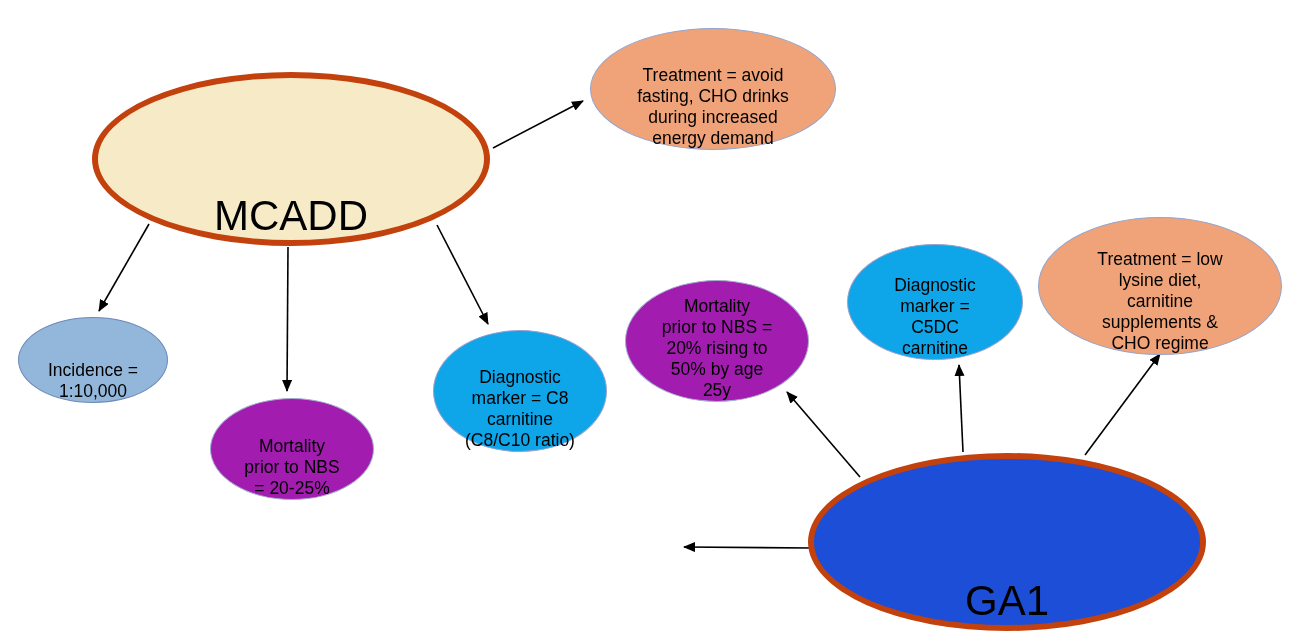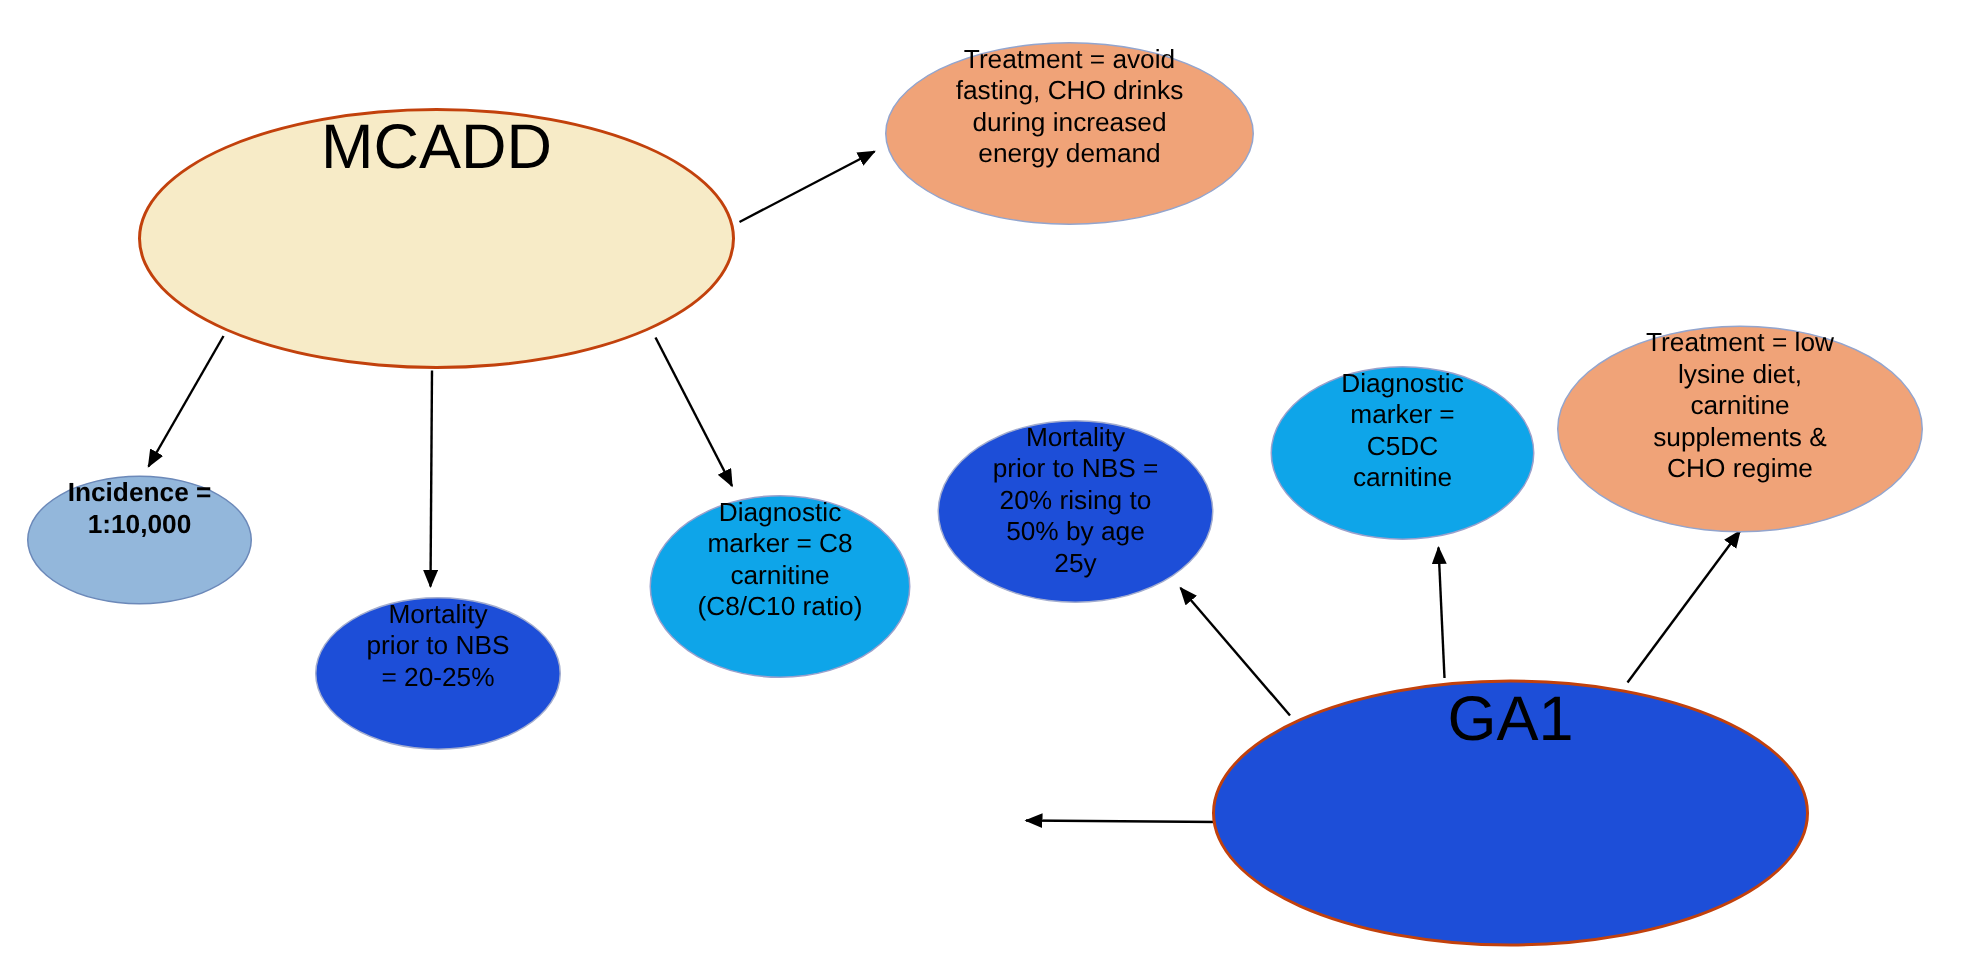--- a/index.html
+++ b/index.html
@@ -18,49 +18,49 @@
   .edges {
     position: absolute;
     left: 0;
     top: 0;
     pointer-events: none;
   }
   .node {
     position: absolute;
     border-radius: 50%;
     display: flex;
-    align-items: flex-start;
+    align-items: flex-end;
     justify-content: center;
     text-align: center;
     color: #000000;
     box-sizing: border-box;
   }
   .node .label {
     white-space: pre-line;
     display: block;
   }
   .center-node {
-    border: 2px solid #c2410c;
+    border: 6px solid #c2410c;
     font-size: 42px;
   }
   .satellite {
     font-size: 17.5px;
     line-height: 1.2;
   }
   
   .fill-cream    { background: #F7EBC7; }
   .fill-green    { background: #1d4ed8; }
   .fill-blue     { background: #93B7DB; border: 1.5px solid #6C89B9; }
-  .fill-red      { background: #1d4ed8; border: 1.5px solid #A3ADCF; }
+  .fill-red      { background: #a21caf; border: 1.5px solid #A3ADCF; }
   .fill-purple   { background: #0ea5e9; border: 1.5px solid #9BA0CC; }
   .fill-orange   { background: #F0A378; border: 1.5px solid #93A5CE; }
   
   .n-mcadd            { left: 92px;   top: 72px;   width: 398px; height: 174px; }
   .n-mcadd-treatment  { left: 590px;  top: 28px;   width: 246px; height: 122px; }
-  .n-mcadd-incidence  { left: 18px;   top: 317px;  width: 150px; height: 86px; font-weight: bold;  }
+  .n-mcadd-incidence  { left: 18px;   top: 317px;  width: 150px; height: 86px;  }
   .n-mcadd-mortality  { left: 210px;  top: 398px;  width: 164px; height: 102px; }
   .n-mcadd-diagnostic { left: 433px;  top: 330px;  width: 174px; height: 122px; }
   .n-ga1              { left: 808px;  top: 453px;  width: 398px; height: 178px; }
   .n-ga1-mortality    { left: 625px;  top: 280px;  width: 184px; height: 122px; }
   .n-ga1-diagnostic   { left: 847px;  top: 244px;  width: 176px; height: 116px; }
   .n-ga1-treatment    { left: 1038px; top: 217px;  width: 244px; height: 138px; }
   .n-ga1-incidence    { left: 544px;  top: 508px;  width: 136px; height: 80px;  }
 </style>
 </head>
 <body>

